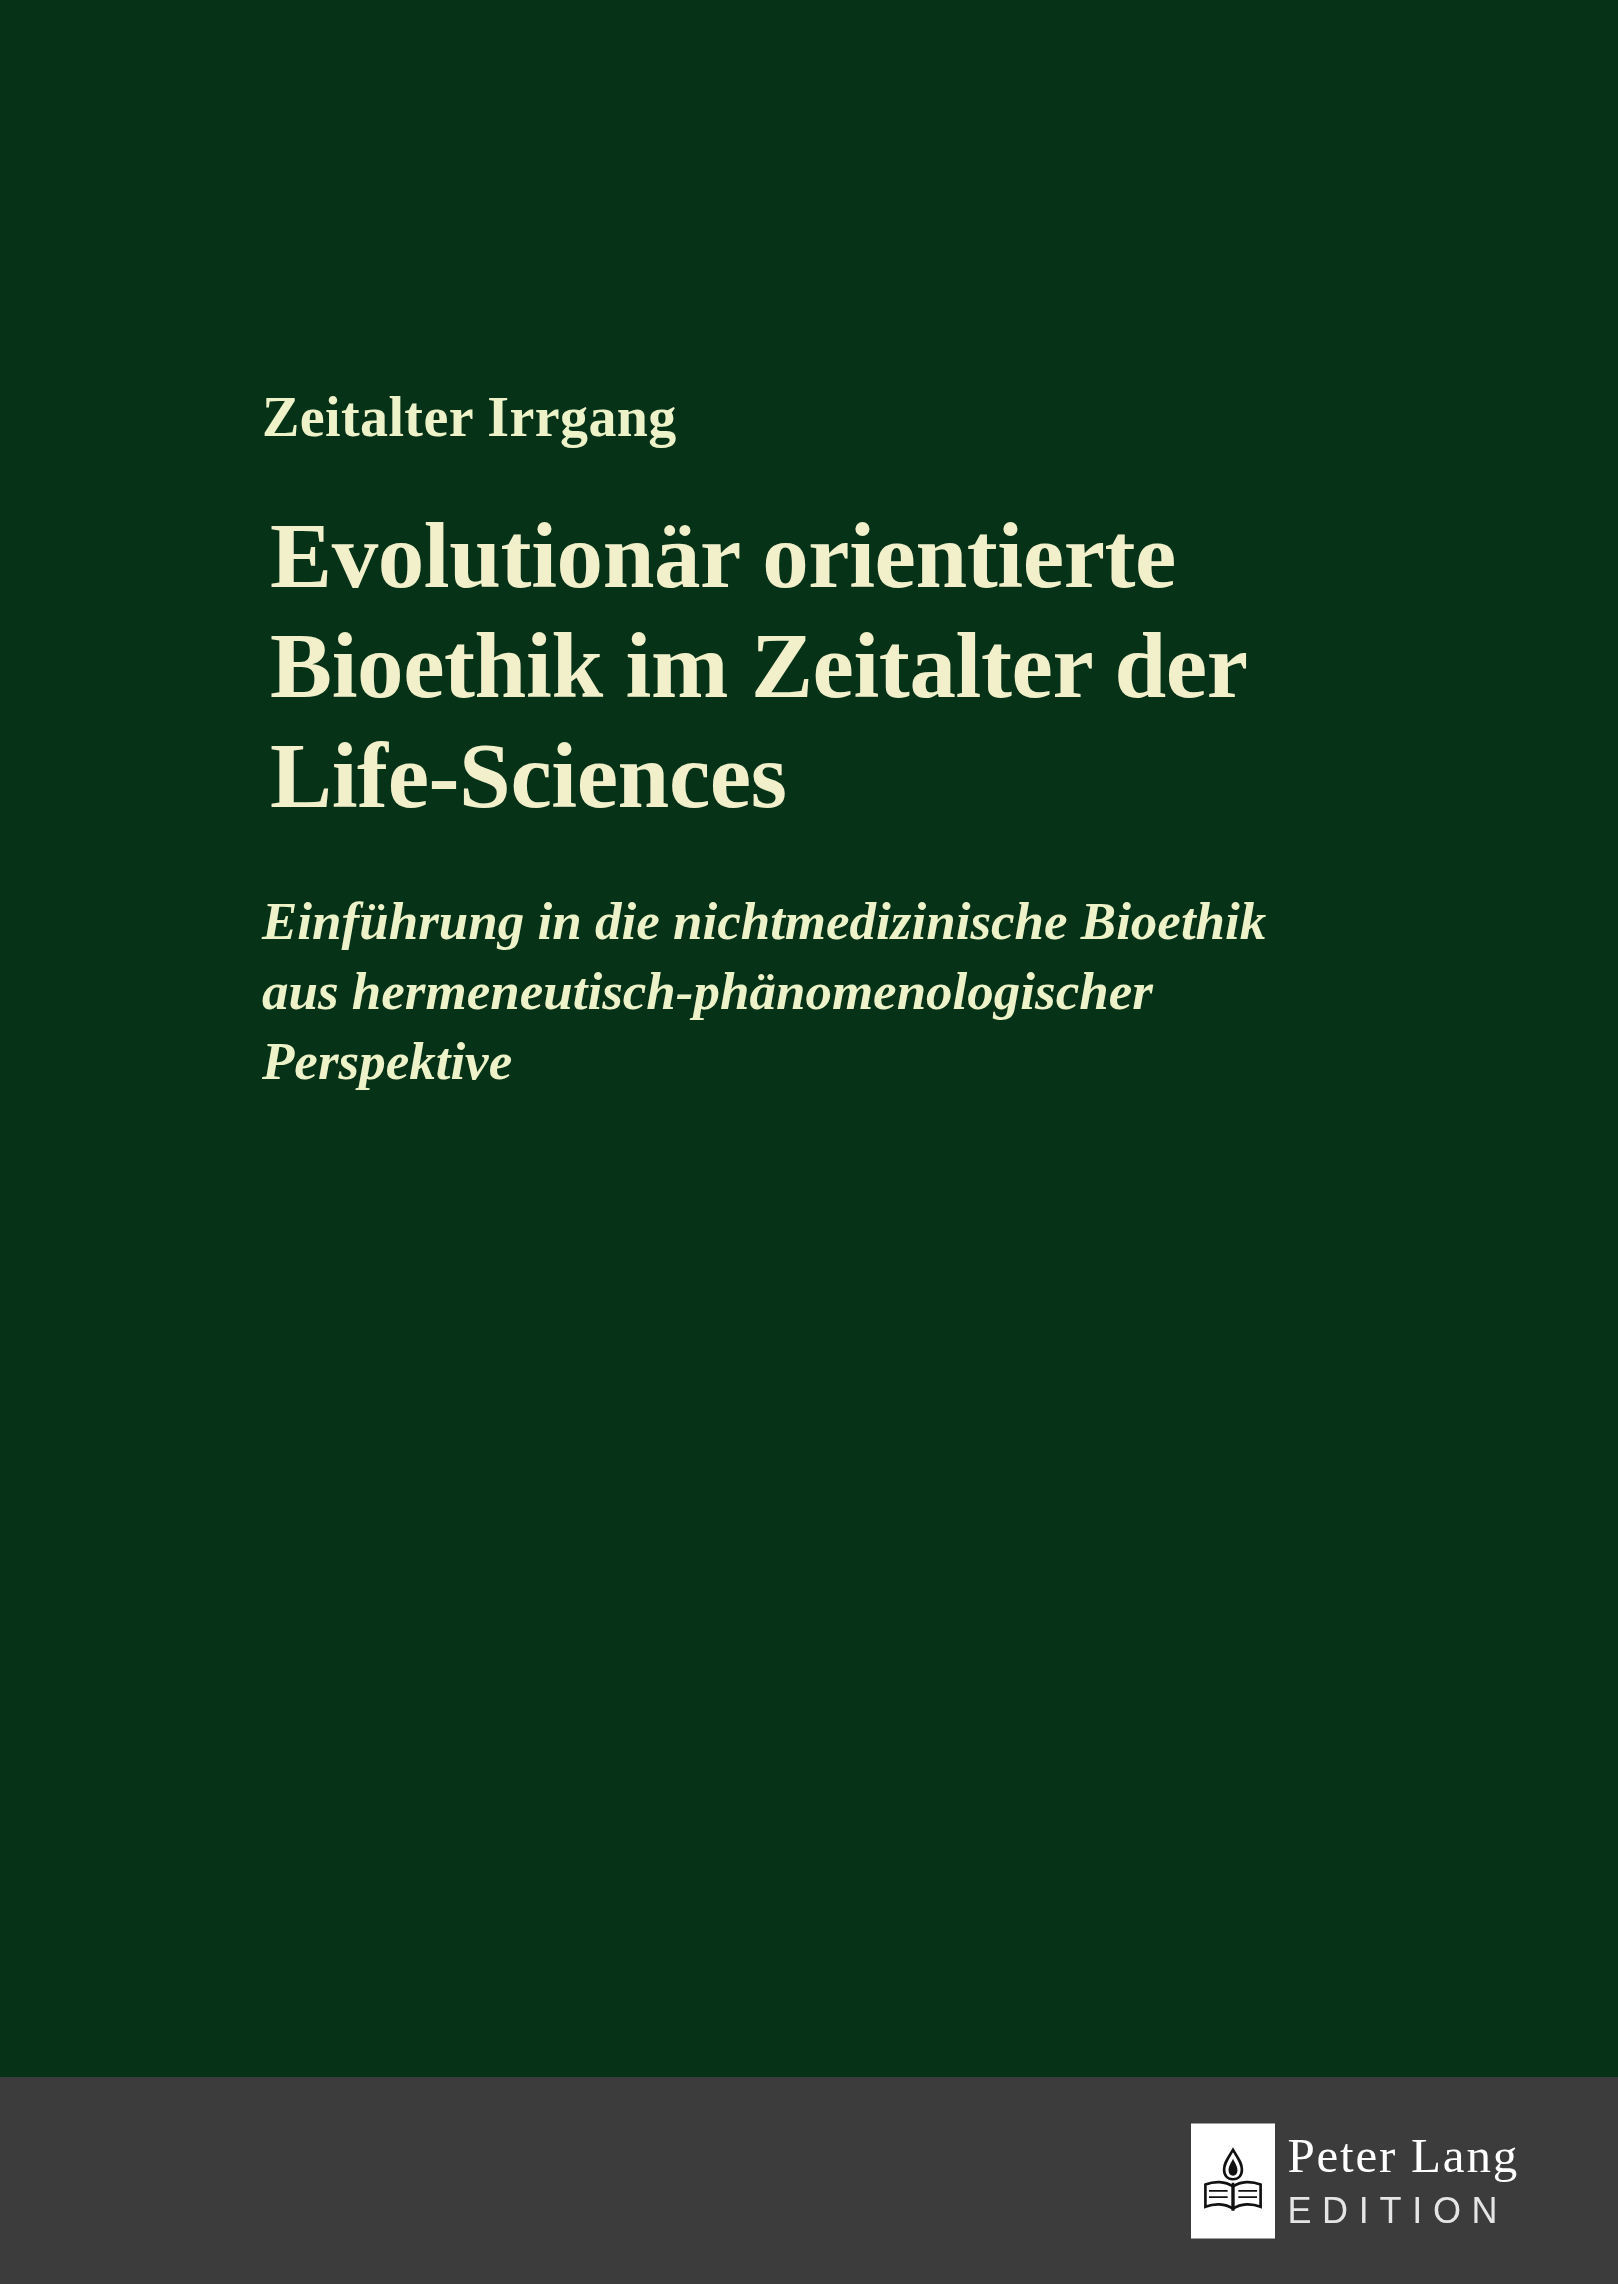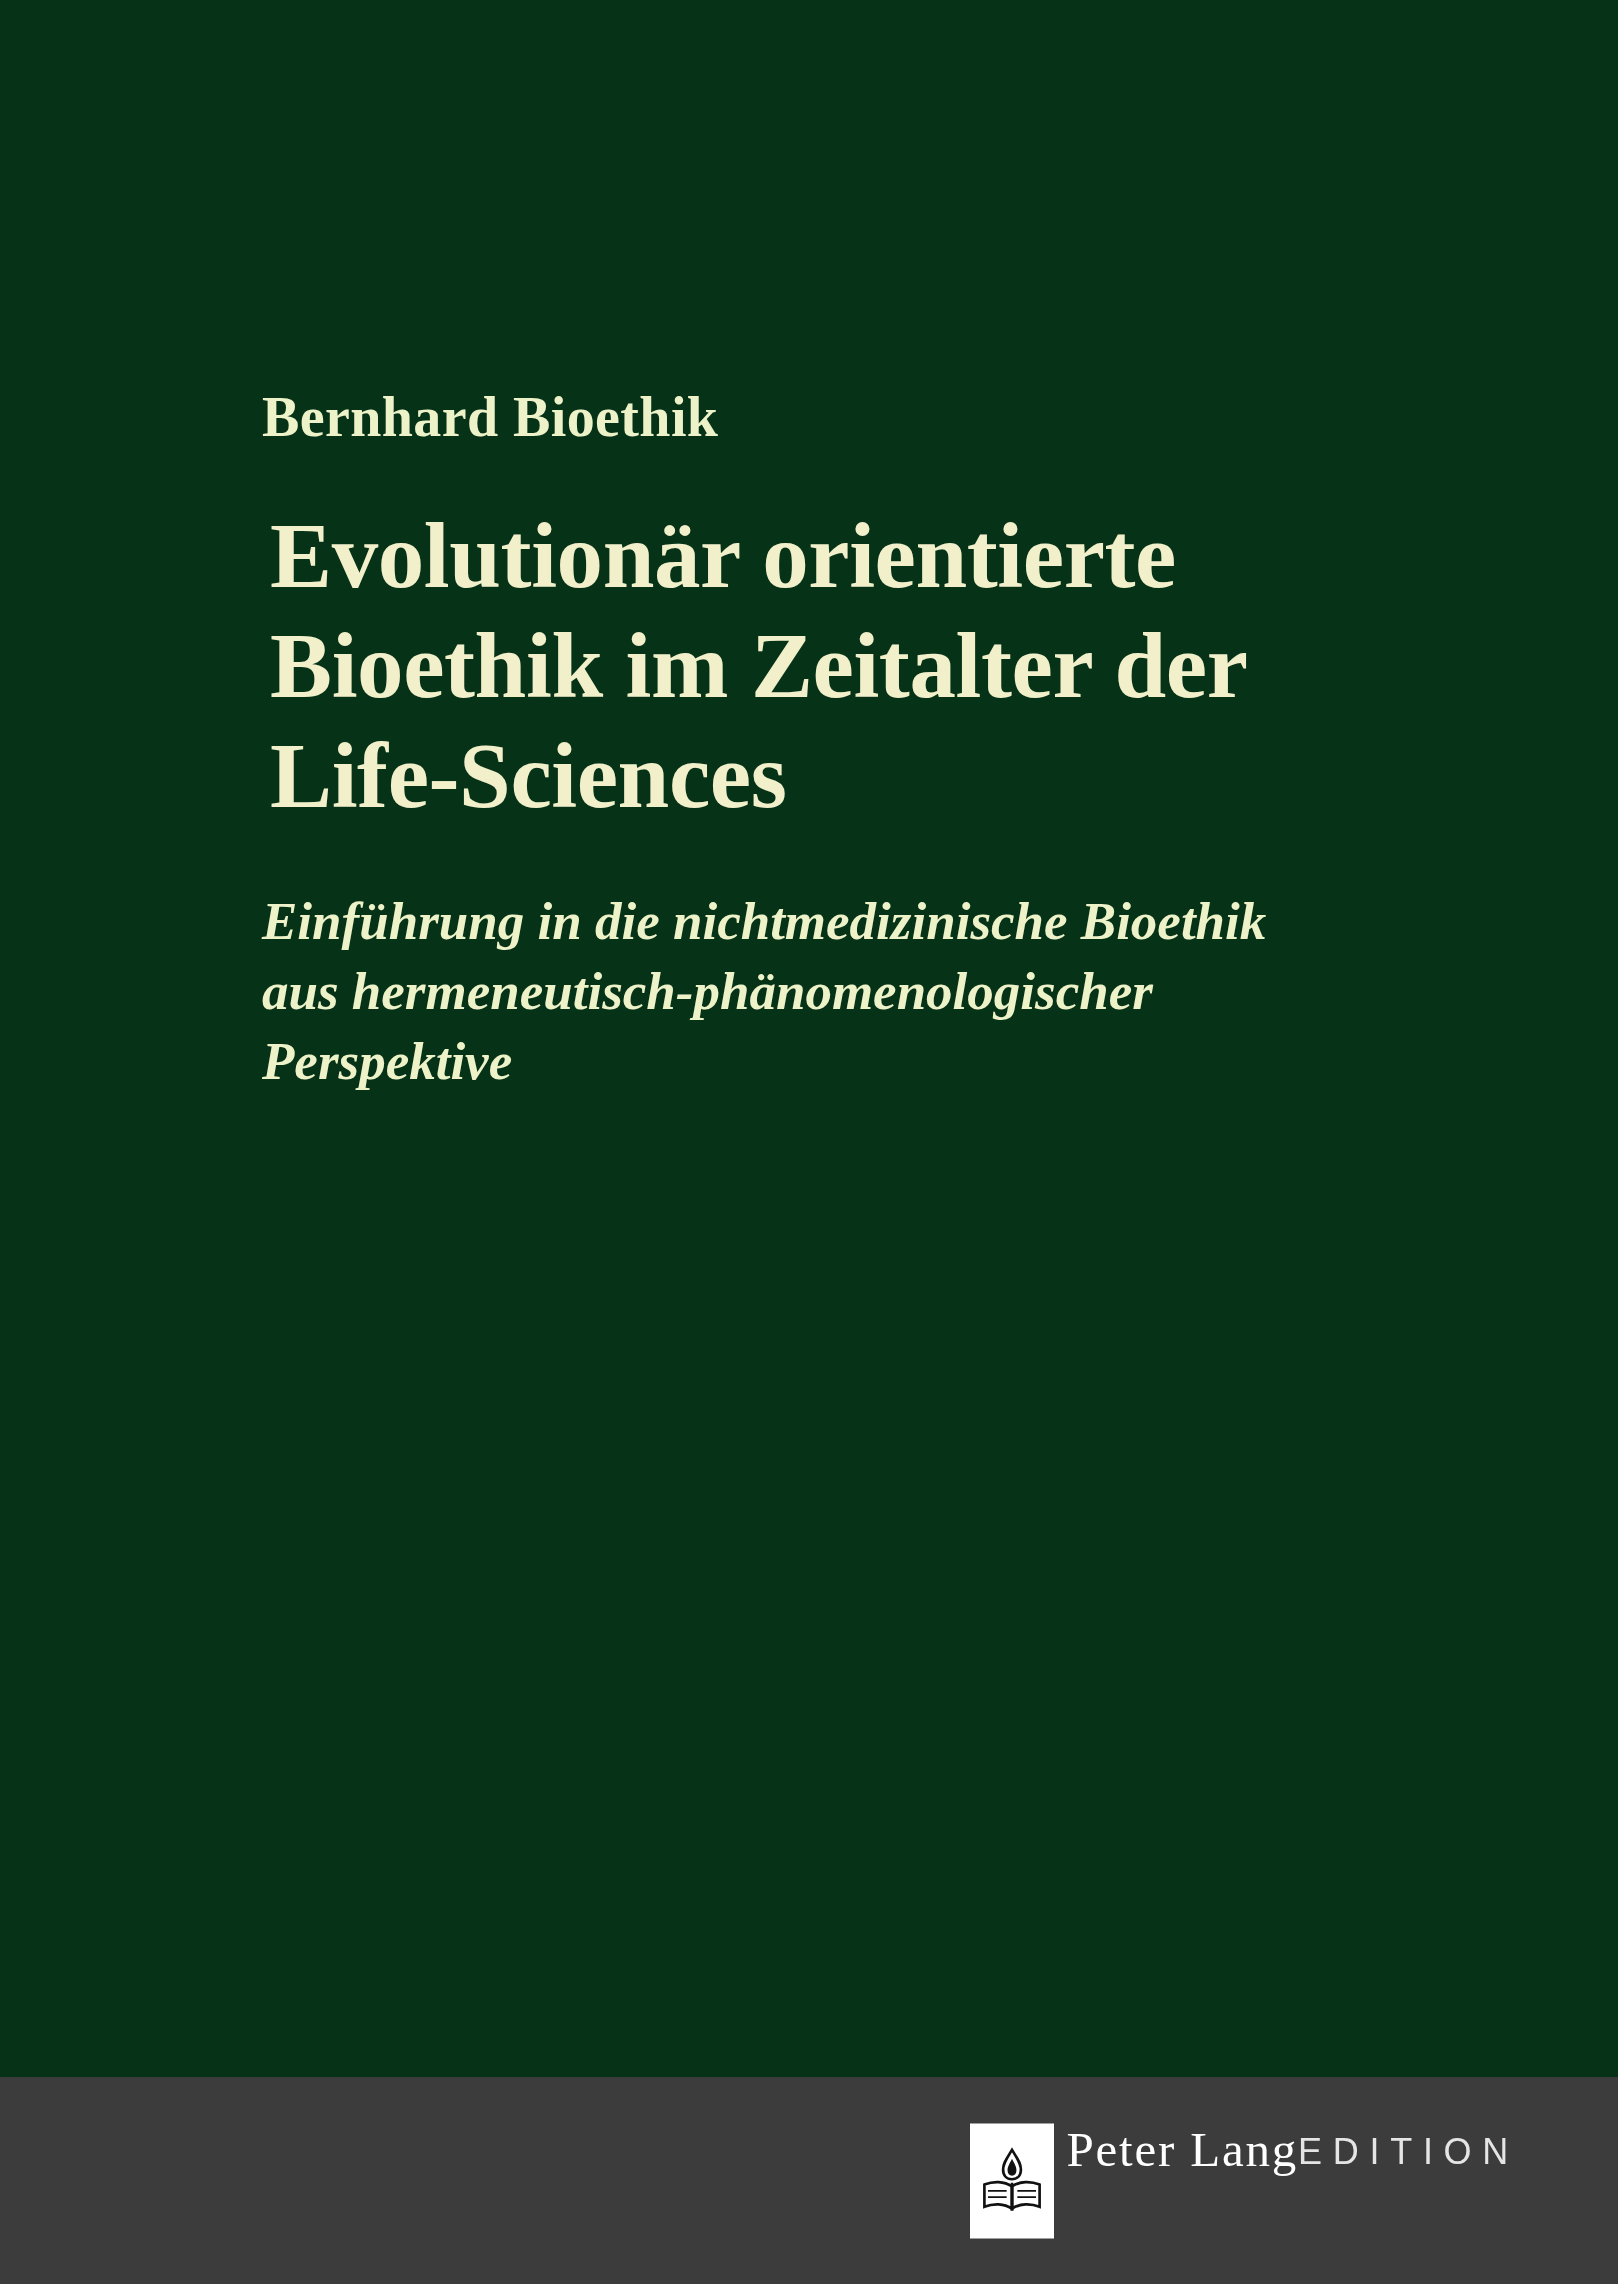--- a/index.html
+++ b/index.html
@@ -72,21 +72,21 @@
   .publisher-mark {
     width: 84px;
     background: #ffffff;
     display: flex;
     align-items: center;
     justify-content: center;
     margin-right: 12.5px;
   }
   .publisher-names {
     display: flex;
-    flex-direction: row;
+    flex-direction: column;
     justify-content: center;
   }
   .publisher-name {
     font-family: "Liberation Serif", serif;
     font-size: 49px;
     font-weight: normal;
     color: #ffffff;
     letter-spacing: 1.8px;
     line-height: 1.06;
   }
@@ -99,21 +99,21 @@
     line-height: 1.25;
     margin-top: 5.4px;
   }
 </style>
 </head>
 <body>
 
 <div class="cover">
 
   <div class="text-block">
-    <p class="author">Bernhard Bioethik</p>
+    <p class="author">Zeitalter Irrgang</p>
 
     <h1 class="title">Evolutionär orientierte Bioethik im Zeitalter der Life-Sciences</h1>
 
     <p class="subtitle">Einführung in die nichtmedizinische Bioethik aus hermeneutisch-phänomenologischer Perspektive</p>
   </div>
 
   <div class="footer-bar">
     <div class="publisher">
       <div class="publisher-mark">
         <svg width="66" height="73" viewBox="0 0 74 82" aria-hidden="true">

